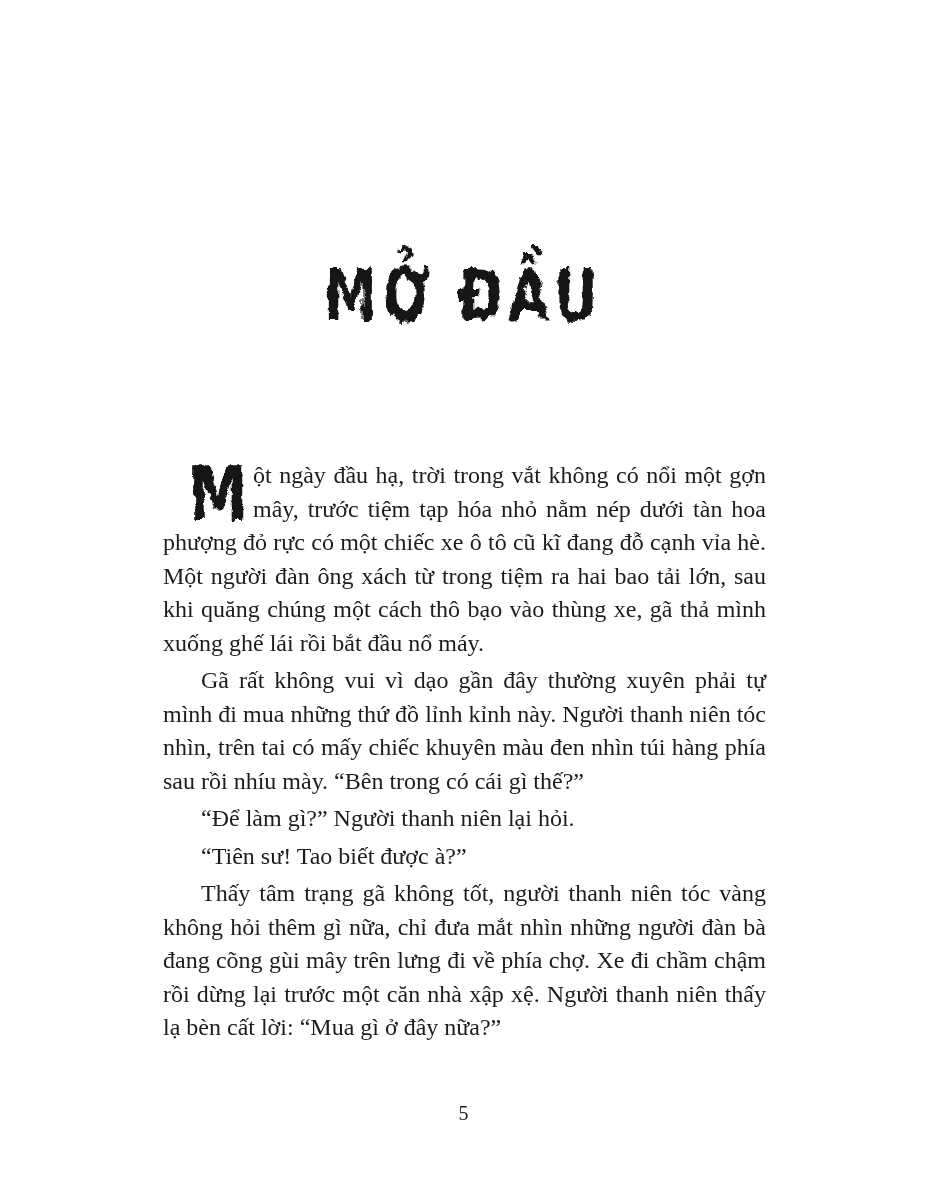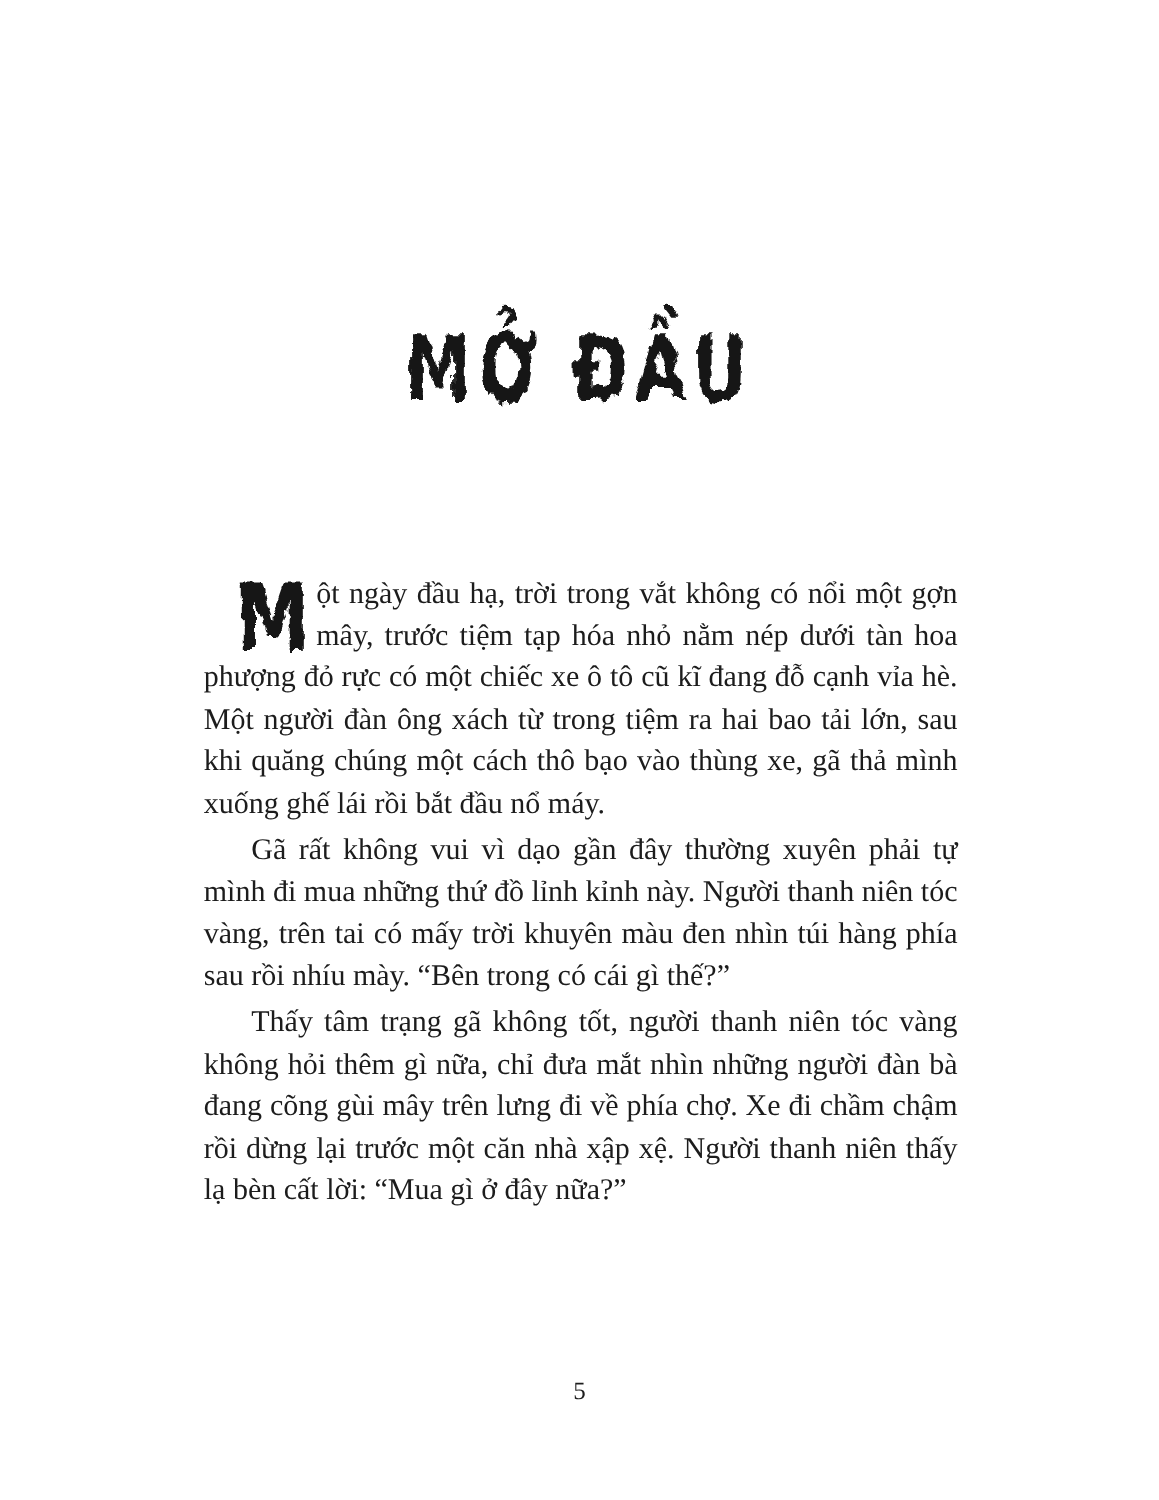--- a/index.html
+++ b/index.html
@@ -87,19 +87,21 @@
     <p>
       <span class="dropcap-wrap">
         <svg width="56" height="60" viewBox="0 0 56 60">
           <g transform="scale(0.8 1)">
             <text x="34" y="56" text-anchor="middle" font-family="'DejaVu Sans', sans-serif" font-weight="bold" font-size="74" fill="#151515" filter="url(#grunge)">M</text>
           </g>
         </svg>
       </span>
       <span>ột ngày đầu hạ, trời trong vắt không có nổi một gợn mây, trước tiệm tạp hóa nhỏ nằm nép dưới tàn hoa phượng đỏ rực có một chiếc xe ô tô cũ kĩ đang đỗ cạnh vỉa hè. Một người đàn ông xách từ trong tiệm ra hai bao tải lớn, sau khi quăng chúng một cách thô bạo vào thùng xe, gã thả mình xuống ghế lái rồi bắt đầu nổ máy.</span>
     </p>
-    <p class="p-indent">Gã rất không vui vì dạo gần đây thường xuyên phải tự mình đi mua những thứ đồ lỉnh kỉnh này. Người thanh niên tóc vàng, trên tai có mấy trời khuyên màu đen nhìn túi hàng phía sau rồi nhíu mày. “Bên trong có cái gì thế?”</p>
+    <p class="p-indent">Gã rất không vui vì dạo gần đây thường xuyên phải tự mình đi mua những thứ đồ lỉnh kỉnh này. Người thanh niên tóc nhìn, trên tai có mấy chiếc khuyên màu đen nhìn túi hàng phía sau rồi nhíu mày. “Bên trong có cái gì thế?”</p>
+    <p class="p-indent">“Để làm gì?” Người thanh niên lại hỏi.</p>
+    <p class="p-indent">“Tiên sư! Tao biết được à?”</p>
     <p class="p-indent">Thấy tâm trạng gã không tốt, người thanh niên tóc vàng không hỏi thêm gì nữa, chỉ đưa mắt nhìn những người đàn bà đang cõng gùi mây trên lưng đi về phía chợ. Xe đi chầm chậm rồi dừng lại trước một căn nhà xập xệ. Người thanh niên thấy lạ bèn cất lời: “Mua gì ở đây nữa?”</p>
   </div>
 
   <div class="page-number">5</div>
 
 </div>
 
 </body></html>

